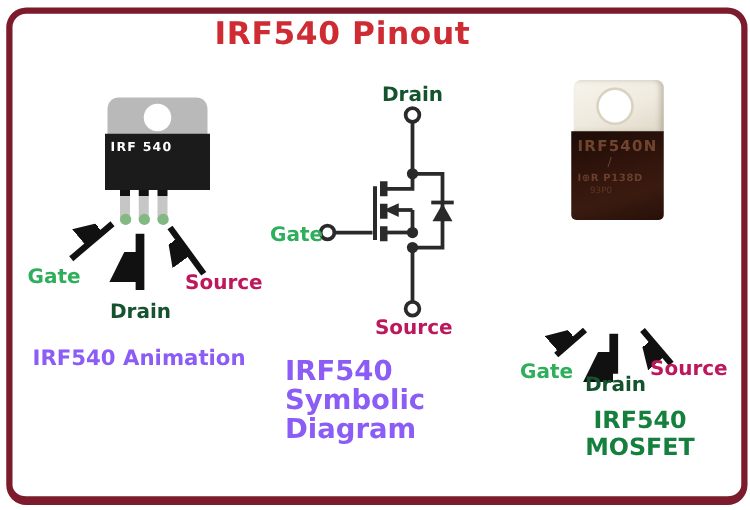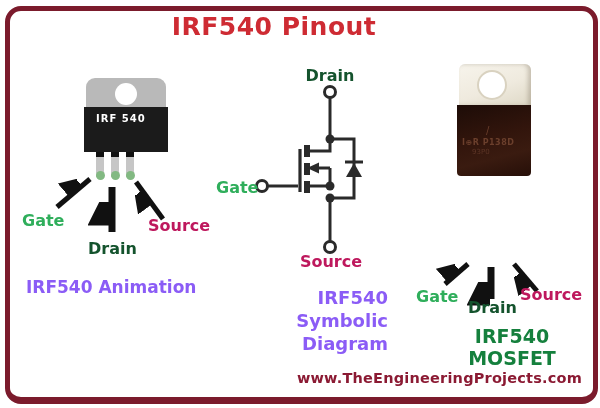--- a/index.html
+++ b/index.html
@@ -9,21 +9,21 @@
          border:5px solid #7b1b2c;border-bottom-width:7px;border-radius:16px;}
   .title{position:absolute;left:0;top:12px;width:548px;text-align:center;
          font-size:25px;font-weight:bold;color:#ce2b33;letter-spacing:.5px;}
   .pin-label{position:absolute;font-size:16px;font-weight:bold;}
   .green{color:#2fae5b;} .purple{color:#14532d;} .maroon{color:#be185d;}
   .caption{position:absolute;font-weight:bold;color:#8b5cf6;}
   
   .to220-tab{position:absolute;left:86px;top:78px;width:80px;height:30px;background:#b9b9b9;border-radius:9px 9px 0 0;}
   .to220-hole{position:absolute;left:115px;top:83px;width:22px;height:22px;background:#ffffff;border-radius:50%;}
   .to220-body{position:absolute;left:84px;top:107px;width:84px;height:45px;background:#1b1b1b;}
-  .to220-text{position:absolute;left:96px;top:113px;width:58px;text-align:left;color:#ffffff;
+  .to220-text{position:absolute;left:80px;top:113px;width:58px;text-align:right;color:#ffffff;
               font-size:10px;font-weight:bold;letter-spacing:1px;}
   .stub{position:absolute;top:152px;width:8px;height:5px;background:#111;}
   .leg{position:absolute;top:157px;width:8px;height:20px;background:#c6c6c6;}
   .dot-green{position:absolute;top:171px;width:9px;height:9px;border-radius:50%;background:#82b982;}
   
   .photo-tab{position:absolute;left:459px;top:64px;width:72px;height:42px;border-radius:6px 6px 0 0;
              background:linear-gradient(160deg,#f7f4ec 0%,#efeade 55%,#ded8c6 100%);box-shadow:inset -3px 0 4px rgba(120,110,90,.35);}
   .photo-hole{position:absolute;left:477px;top:70px;width:26px;height:26px;border-radius:50%;
               background:#ffffff;border:2px solid #d9d2c0;}
   .photo-body{position:absolute;left:457px;top:105px;width:74px;height:71px;border-radius:0 0 4px 4px;
@@ -106,37 +106,37 @@
     <g stroke="#111">
       <line x1="445" y1="284" x2="468" y2="264" stroke-width="5" marker-end="url(#ah)"></line>
       <line x1="491" y1="299" x2="491" y2="267" stroke-width="7" marker-end="url(#ah)"></line>
       <line x1="537" y1="291" x2="514" y2="264" stroke-width="5" marker-end="url(#ah)"></line>
     </g>
   </svg>
 
   <div class="pin-label purple" style="left:298px;top:66px;width:64px;text-align:center;">Drain</div>
   <div class="pin-label green" style="left:216px;top:178px;">Gate</div>
   <div class="pin-label maroon" style="left:299px;top:252px;width:64px;text-align:center;">Source</div>
-  <div class="caption" style="left:228px;top:286px;width:160px;text-align:right;font-size:18px;line-height:23px;">
+  <div class="caption" style="left:228px;top:286px;width:160px;text-align:left;font-size:22px;line-height:23px;">
     <div>IRF540 Symbolic</div>
     <div>Diagram</div>
   </div>
 
   <div class="photo-tab"></div>
   <div class="photo-hole"></div>
   <div class="photo-body"></div>
+  <div class="mark1">IRF540N</div>
   <div class="mark-tick">/</div>
   <div class="mark2">
     <span>I⊕R</span>
     <span>P138D</span>
   </div>
   <div class="mark3">93P0</div>
   <div class="pleg" style="left:469px;width:9px;"></div>
   <div class="pleg" style="left:487px;width:8px;"></div>
   <div class="pleg" style="left:505px;width:9px;"></div>
 
   <div class="pin-label green" style="left:416px;top:287px;">Gate</div>
   <div class="pin-label purple" style="left:468px;top:298px;">Drain</div>
   <div class="pin-label maroon" style="left:520px;top:285px;">Source</div>
   <div class="caption" style="left:436px;top:325px;width:152px;text-align:center;font-size:19px;color:#15803d;">IRF540 MOSFET</div>
 
-  <div class="footer">www.TheEngineeringProjects.com</div>
 </div>
 
 </body></html>

